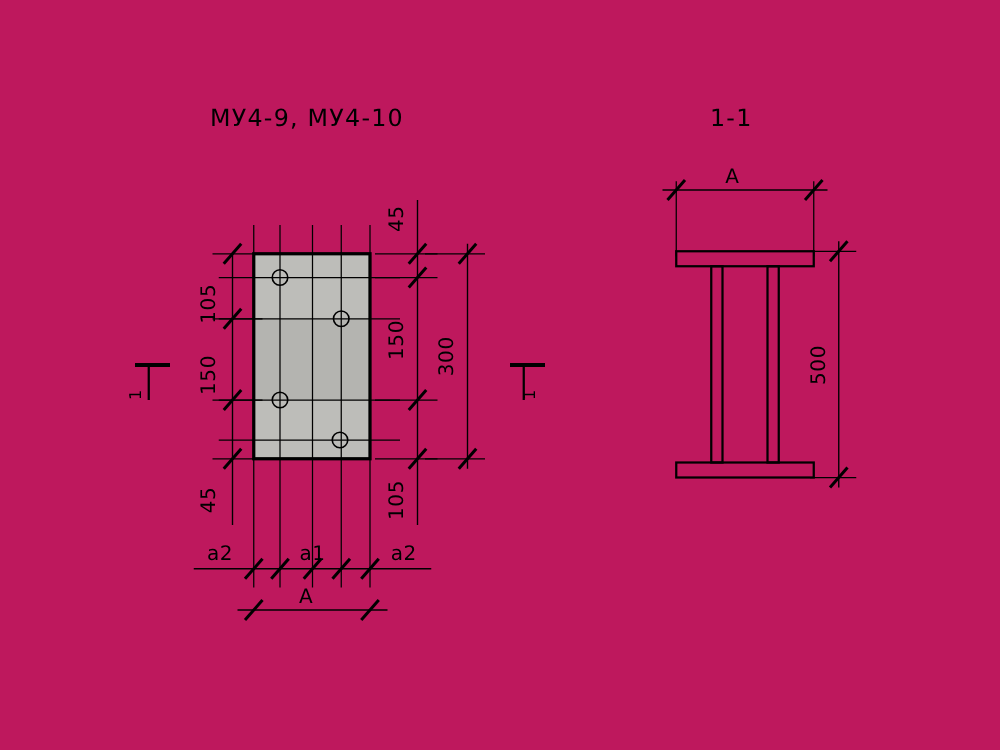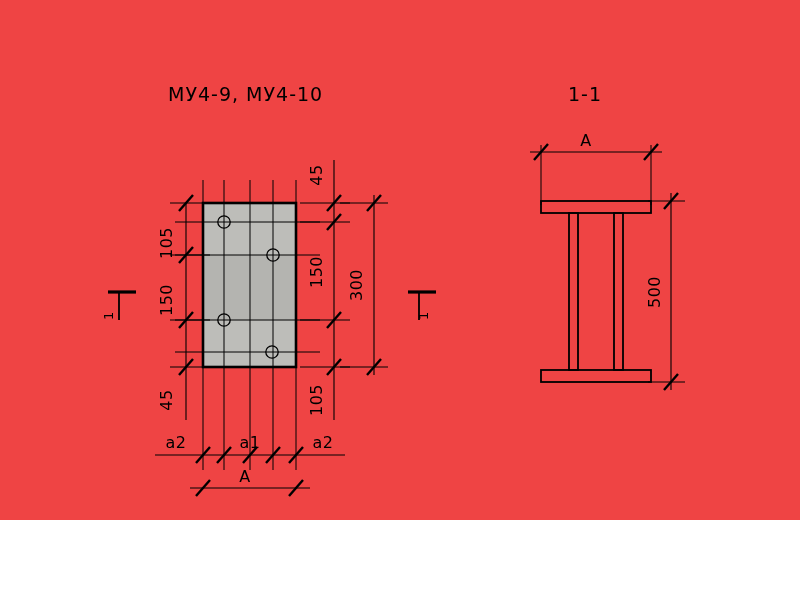--- a/index.html
+++ b/index.html
@@ -9,22 +9,22 @@
   }
   body {
     width: 800px;
     height: 600px;
     font-family: "DejaVu Sans", sans-serif;
     overflow: hidden;
   }
   #sheet {
     position: relative;
     width: 800px;
-    height: 520px;
-    background: #ef4444;
+    height: 600px;
+    background: #be185d;
   }
   svg { display: block; }
   text {
     font-family: "DejaVu Sans", sans-serif;
     fill: #000000;
   }
   .title-text {
     font-size: 19px;
     letter-spacing: 1px;
   }

